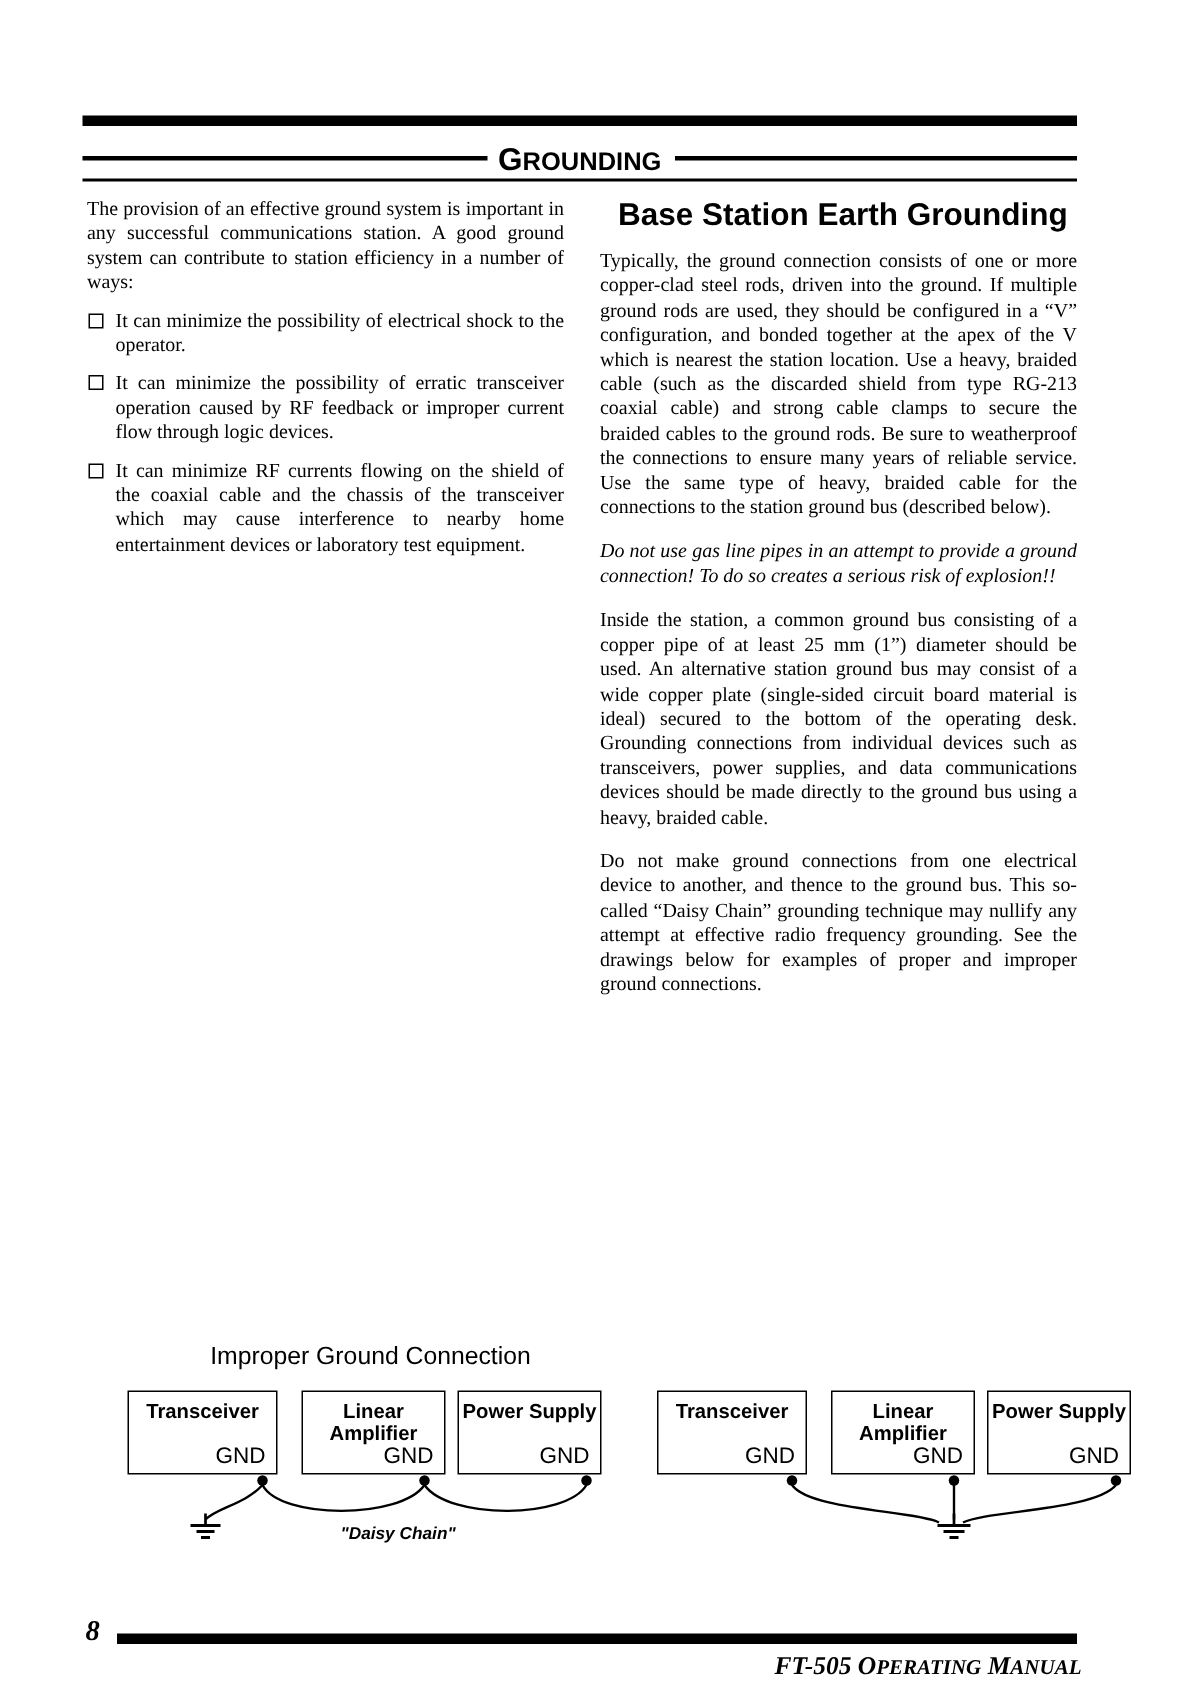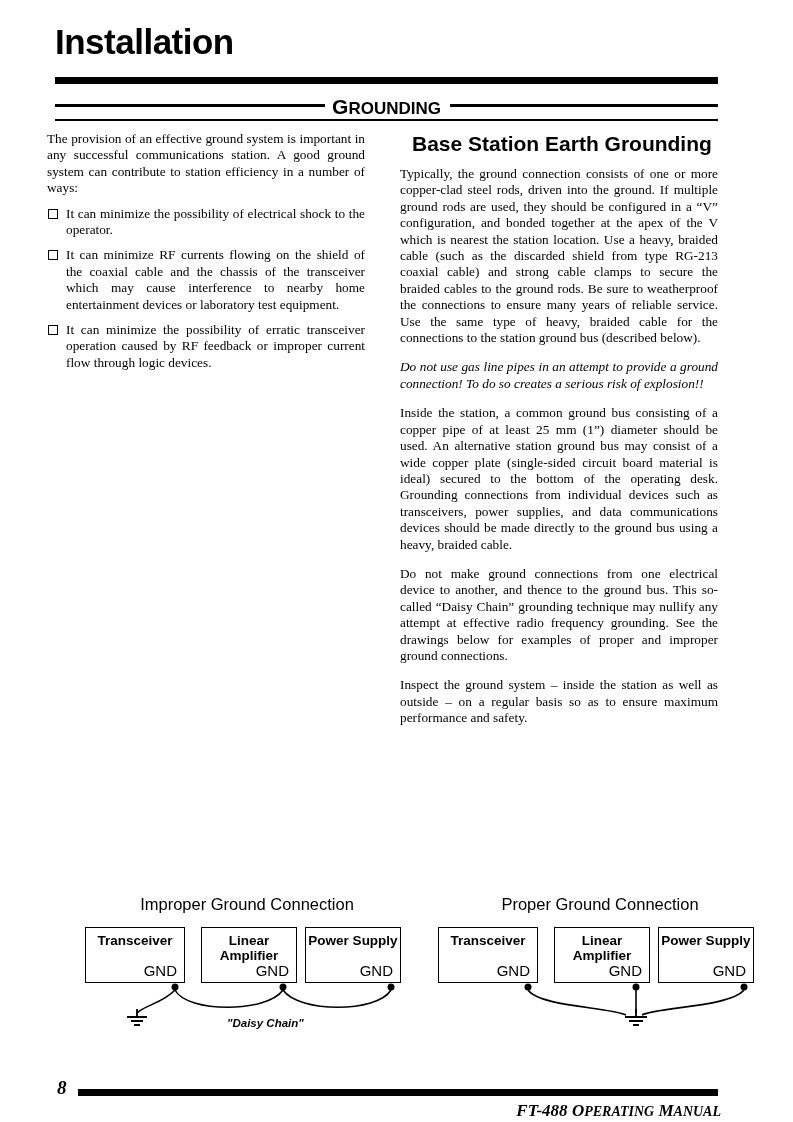--- a/index.html
+++ b/index.html
@@ -88,21 +88,21 @@
 
   
   .col {
     position: absolute;
     top: 131px;
     width: 318px;
     font-size: 13.3px;
     line-height: 16.4px;
     text-align: justify;
   }
-  .col-left { left: 47px; }
+  .col-left { left: 58px; }
   .col-right { left: 400px; }
 
   .col p {
     margin: 0 0 13px 0;
   }
   .col p.tight {
     margin-bottom: 9px;
   }
   .bullets {
     margin: 0 0 10px 0;
@@ -245,46 +245,44 @@
   }
   .footer-text .sc {
     font-size: 14px;
   }
 </style>
 </head>
 <body>
 
 <div class="page">
 
-  <div class="chapter-title">Installation</div>
   <div class="rule-thick"></div>
 
   <div class="section-band">
     <div class="line-left"></div>
     <div class="line-right"></div>
     <div class="section-title"><span class="cap">G</span><span>ROUNDING</span></div>
   </div>
   <div class="rule-under-band"></div>
 
   <div class="col col-left">
     <p class="tight">The provision of an effective ground system is important in any successful communications station. A good ground system can contribute to station efficiency in a number of ways:</p>
     <ul class="bullets">
       <li><span class="box"></span><span>It can minimize the possibility of electrical shock to the operator.</span></li>
+      <li><span class="box"></span><span>It can minimize the possibility of erratic transceiver operation caused by RF feedback or improper current flow through logic devices.</span></li>
       <li><span class="box"></span><span>It can minimize RF currents flowing on the shield of the coaxial cable and the chassis of the transceiver which may cause interference to nearby home entertainment devices or laboratory test equipment.</span></li>
-      <li><span class="box"></span><span>It can minimize the possibility of erratic transceiver operation caused by RF feedback or improper current flow through logic devices.</span></li>
     </ul>
   </div>
 
   <div class="col col-right">
     <div class="heading2">Base Station Earth Grounding</div>
     <p>Typically, the ground connection consists of one or more copper-clad steel rods, driven into the ground. If multiple ground rods are used, they should be configured in a “V” configuration, and bonded together at the apex of the V which is nearest the station location. Use a heavy, braided cable (such as the discarded shield from type RG-213 coaxial cable) and strong cable clamps to secure the braided cables to the ground rods. Be sure to weatherproof the connections to ensure many years of reliable service. Use the same type of heavy, braided cable for the connections to the station ground bus (described below).</p>
     <p class="italic-note">Do not use gas line pipes in an attempt to provide a ground connection! To do so creates a serious risk of explosion!!</p>
     <p>Inside the station, a common ground bus consisting of a copper pipe of at least 25 mm (1”) diameter should be used. An alternative station ground bus may consist of a wide copper plate (single-sided circuit board material is ideal) secured to the bottom of the operating desk. Grounding connections from individual devices such as transceivers, power supplies, and data communications devices should be made directly to the ground bus using a heavy, braided cable.</p>
     <p>Do not make ground connections from one electrical device to another, and thence to the ground bus. This so-called “Daisy Chain” grounding technique may nullify any attempt at effective radio frequency grounding. See the drawings below for examples of proper and improper ground connections.</p>
-    <p>Inspect the ground system – inside the station as well as outside – on a regular basis so as to ensure maximum performance and safety.</p>
   </div>
 
   <div class="diagram-area">
 
     <div class="diagram diagram-left">
       <div class="diagram-caption">Improper Ground Connection</div>
       <div class="boxes">
         <div class="devbox b1">
           <div class="name">Transceiver</div>
           <div class="gnd">GND</div>
@@ -310,21 +308,20 @@
         <path d="M98,95 C86,108 68,110 60,118" stroke="#000" stroke-width="1.6" fill="none"></path>
         <line x1="60" y1="114" x2="60" y2="122" stroke="#000" stroke-width="1.8"></line>
         <line x1="50" y1="122" x2="70" y2="122" stroke="#000" stroke-width="2"></line>
         <line x1="54" y1="126" x2="66" y2="126" stroke="#000" stroke-width="2"></line>
         <line x1="57" y1="130" x2="63" y2="130" stroke="#000" stroke-width="2"></line>
       </svg>
       <div class="daisy-label">"Daisy Chain"</div>
     </div>
 
     <div class="diagram diagram-right">
-      <div class="diagram-caption">Proper Ground Connection</div>
       <div class="boxes">
         <div class="devbox b1">
           <div class="name">Transceiver</div>
           <div class="gnd">GND</div>
         </div>
         <div class="devbox b2">
           <div class="name">Linear Amplifier</div>
           <div class="gnd">GND</div>
         </div>
         <div class="devbox b3">
@@ -344,15 +341,15 @@
         <line x1="195" y1="122" x2="217" y2="122" stroke="#000" stroke-width="2"></line>
         <line x1="199" y1="126" x2="213" y2="126" stroke="#000" stroke-width="2"></line>
         <line x1="203" y1="130" x2="209" y2="130" stroke="#000" stroke-width="2"></line>
       </svg>
     </div>
 
   </div>
 
   <div class="page-number">8</div>
   <div class="footer-rule"></div>
-  <div class="footer-text"><span>FT-488</span> <span>O</span><span class="sc">PERATING</span> <span>M</span><span class="sc">ANUAL</span></div>
+  <div class="footer-text"><span>FT-505</span> <span>O</span><span class="sc">PERATING</span> <span>M</span><span class="sc">ANUAL</span></div>
 
 </div>
 
 </body></html>

